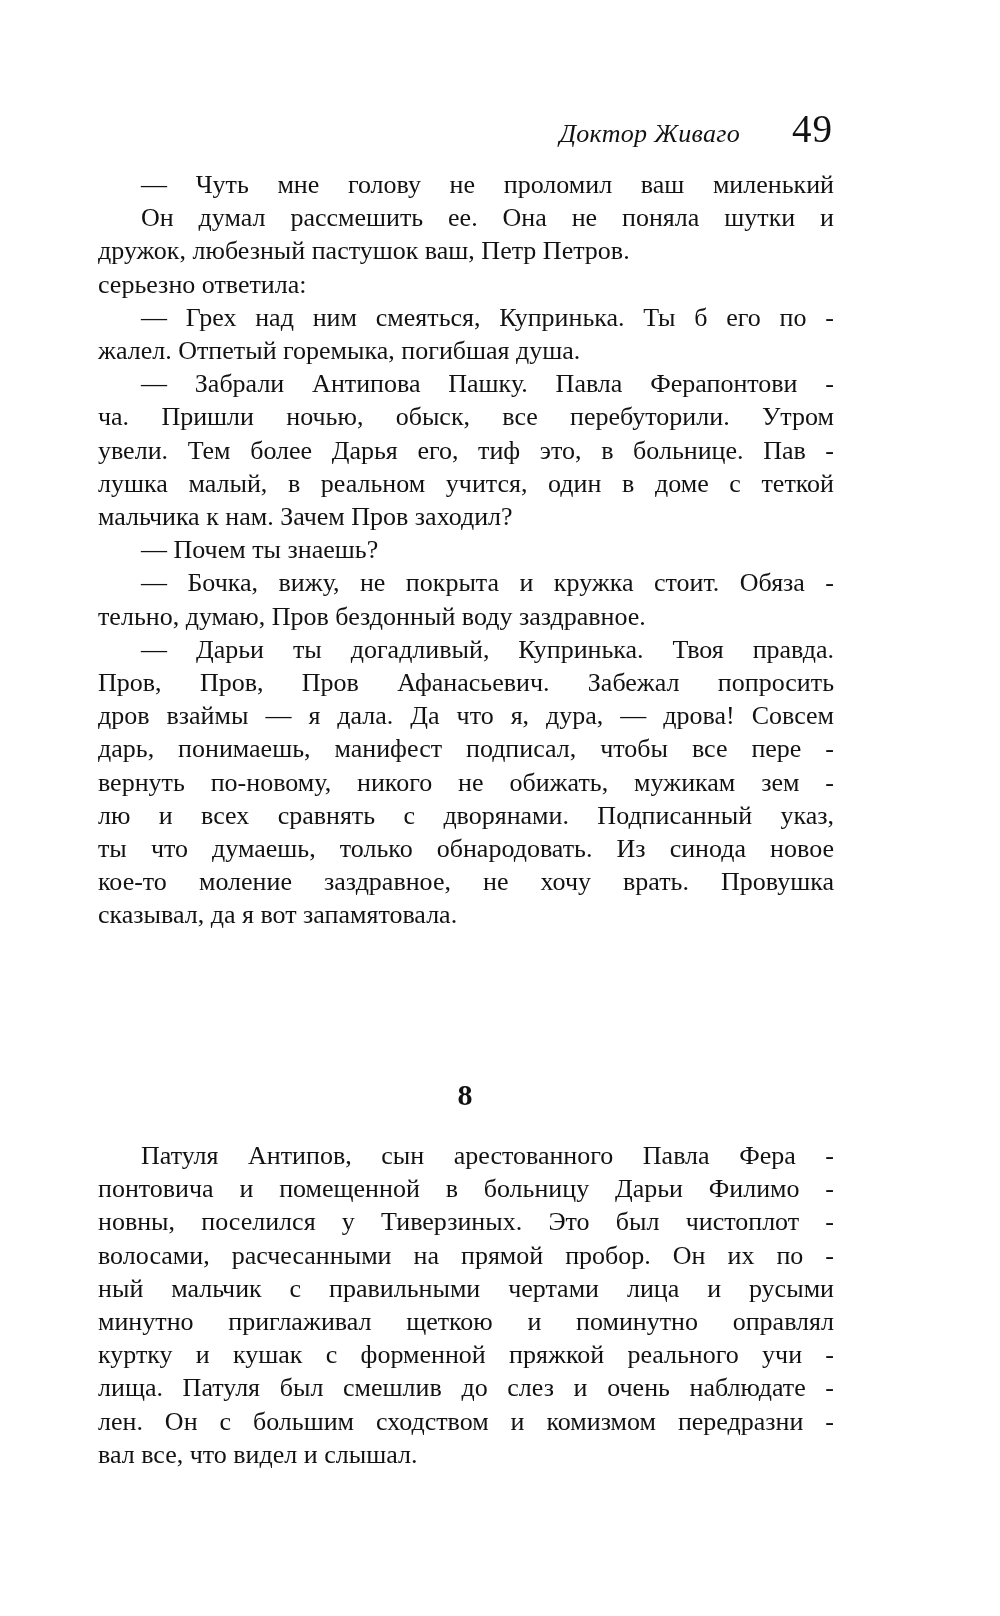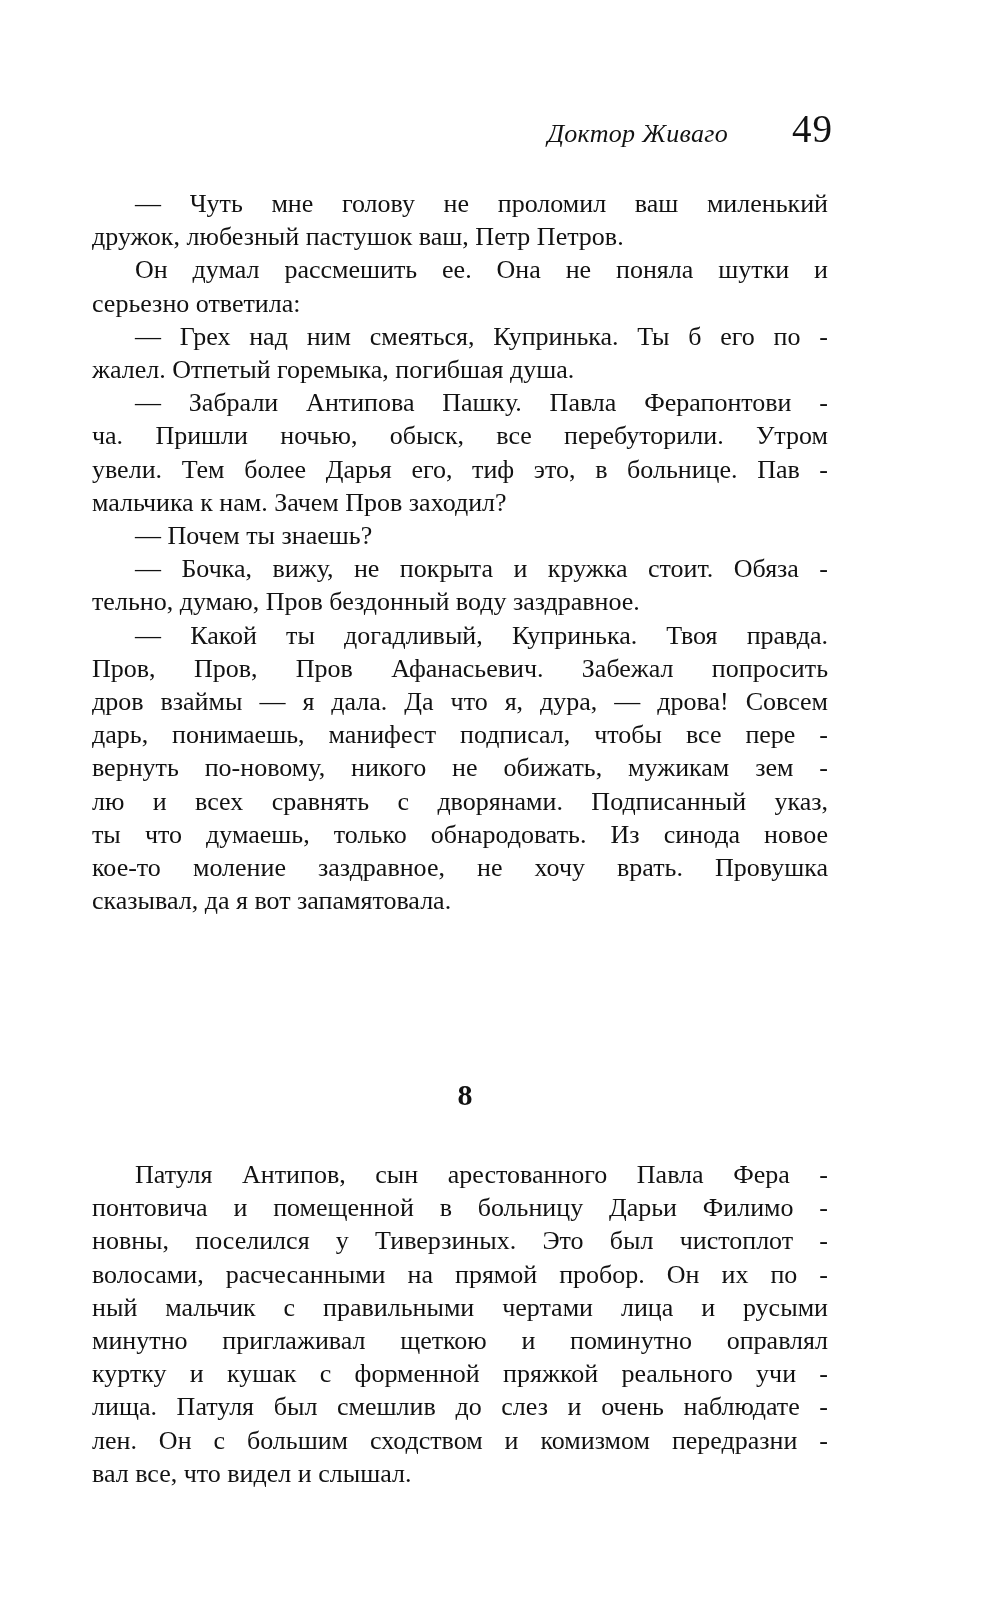--- a/index.html
+++ b/index.html
@@ -14,37 +14,36 @@
     overflow: hidden;
   }
   .running-header {
     position: absolute;
     top: 106px;
     left: 97px;
     width: 736px;
     display: flex;
     justify-content: flex-end;
     align-items: baseline;
-    gap: 20px;
+    gap: 8px;
   }
   .book-title {
     font-style: italic;
     font-size: 26px;
     letter-spacing: 0.3px;
   }
   .page-number {
     font-size: 39px;
     letter-spacing: 1px;
     margin-left: 44px;
   }
   .textblock {
     position: absolute;
-    left: 92px;
+    left: 98px;
     width: 736px;
-    margin-top: 19px;
   }
   .body1 { top: 168px; }
   .body2 { top: 1139px; }
   .ln {
     font-size: 26px;
     line-height: 33.2px;
     white-space: normal;
   }
   .ln.j  { text-align: justify; text-align-last: justify; }
   .ln.lf { text-align: left; text-align-last: left; }
@@ -65,33 +64,34 @@
 
 <div class="page">
 
   <div class="running-header">
     <span class="book-title">Доктор Живаго</span>
     <span class="page-number">49</span>
   </div>
 
   <div class="textblock body1">
     <div class="ln j in">— Чуть мне голову не проломил ваш миленький</div>
+    <div class="ln j in">Он думал рассмешить ее. Она не поняла шутки и</div>
     <div class="ln lf">дружок, любезный пастушок ваш, Петр Петров.</div>
-    <div class="ln j in">Он думал рассмешить ее. Она не поняла шутки и</div>
     <div class="ln lf">серьезно ответила:</div>
     <div class="ln j in">— Грех над ним смеяться, Купринька. Ты б его по -</div>
     <div class="ln lf">жалел. Отпетый горемыка, погибшая душа.</div>
     <div class="ln j in">— Забрали Антипова Пашку. Павла Ферапонтови -</div>
     <div class="ln j">ча. Пришли ночью, обыск, все перебуторили. Утром</div>
     <div class="ln j">увели. Тем более Дарья его, тиф это, в больнице. Пав -</div>
+    <div class="ln j">лушка малый, в реальном учится, один в доме с теткой</div>
     <div class="ln lf">мальчика к нам. Зачем Пров заходил?</div>
     <div class="ln lf in">— Почем ты знаешь?</div>
     <div class="ln j in">— Бочка, вижу, не покрыта и кружка стоит. Обяза -</div>
     <div class="ln lf">тельно, думаю, Пров бездонный воду заздравное.</div>
-    <div class="ln j in">— Какой ты догадливый, Купринька. Твоя правда.</div>
+    <div class="ln j in">— Дарьи ты догадливый, Купринька. Твоя правда.</div>
     <div class="ln j">Пров, Пров, Пров Афанасьевич. Забежал попросить</div>
     <div class="ln j">дров взаймы — я дала. Да что я, дура, — дрова! Совсем</div>
     <div class="ln j">дарь, понимаешь, манифест подписал, чтобы все пере -</div>
     <div class="ln j">вернуть по-новому, никого не обижать, мужикам зем -</div>
     <div class="ln j">лю и всех сравнять с дворянами. Подписанный указ,</div>
     <div class="ln j">ты что думаешь, только обнародовать. Из синода новое</div>
     <div class="ln j">кое-то моление заздравное, не хочу врать. Провушка</div>
     <div class="ln lf">сказывал, да я вот запамятовала.</div>
   </div>
 

